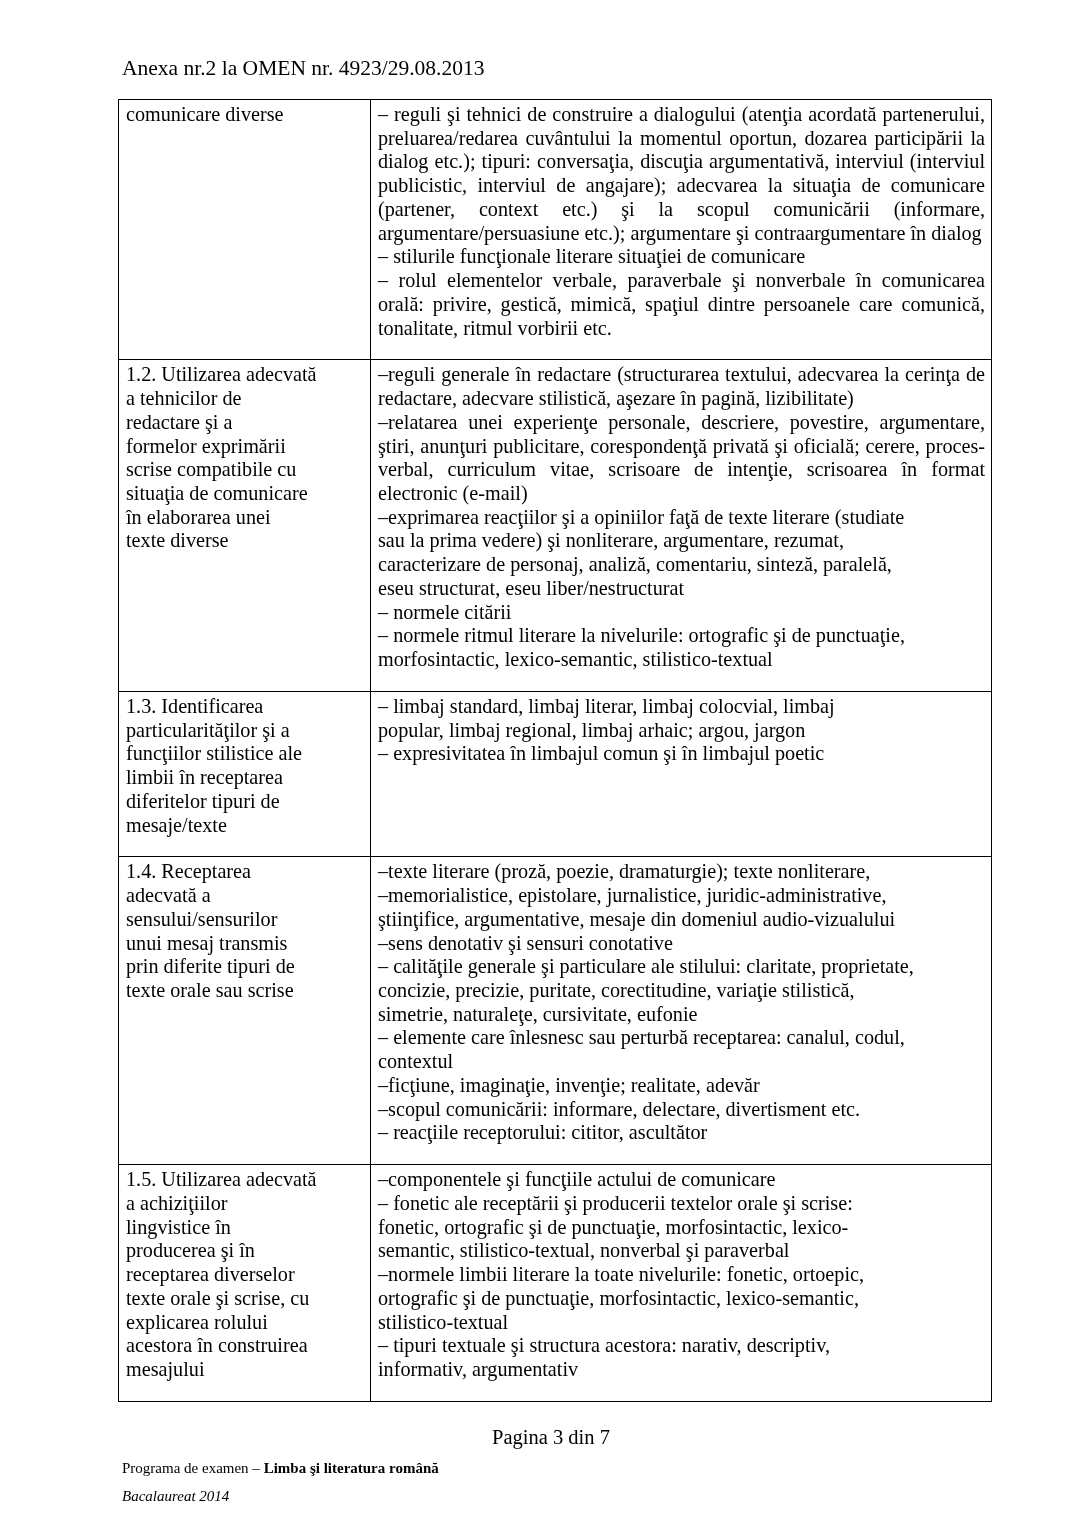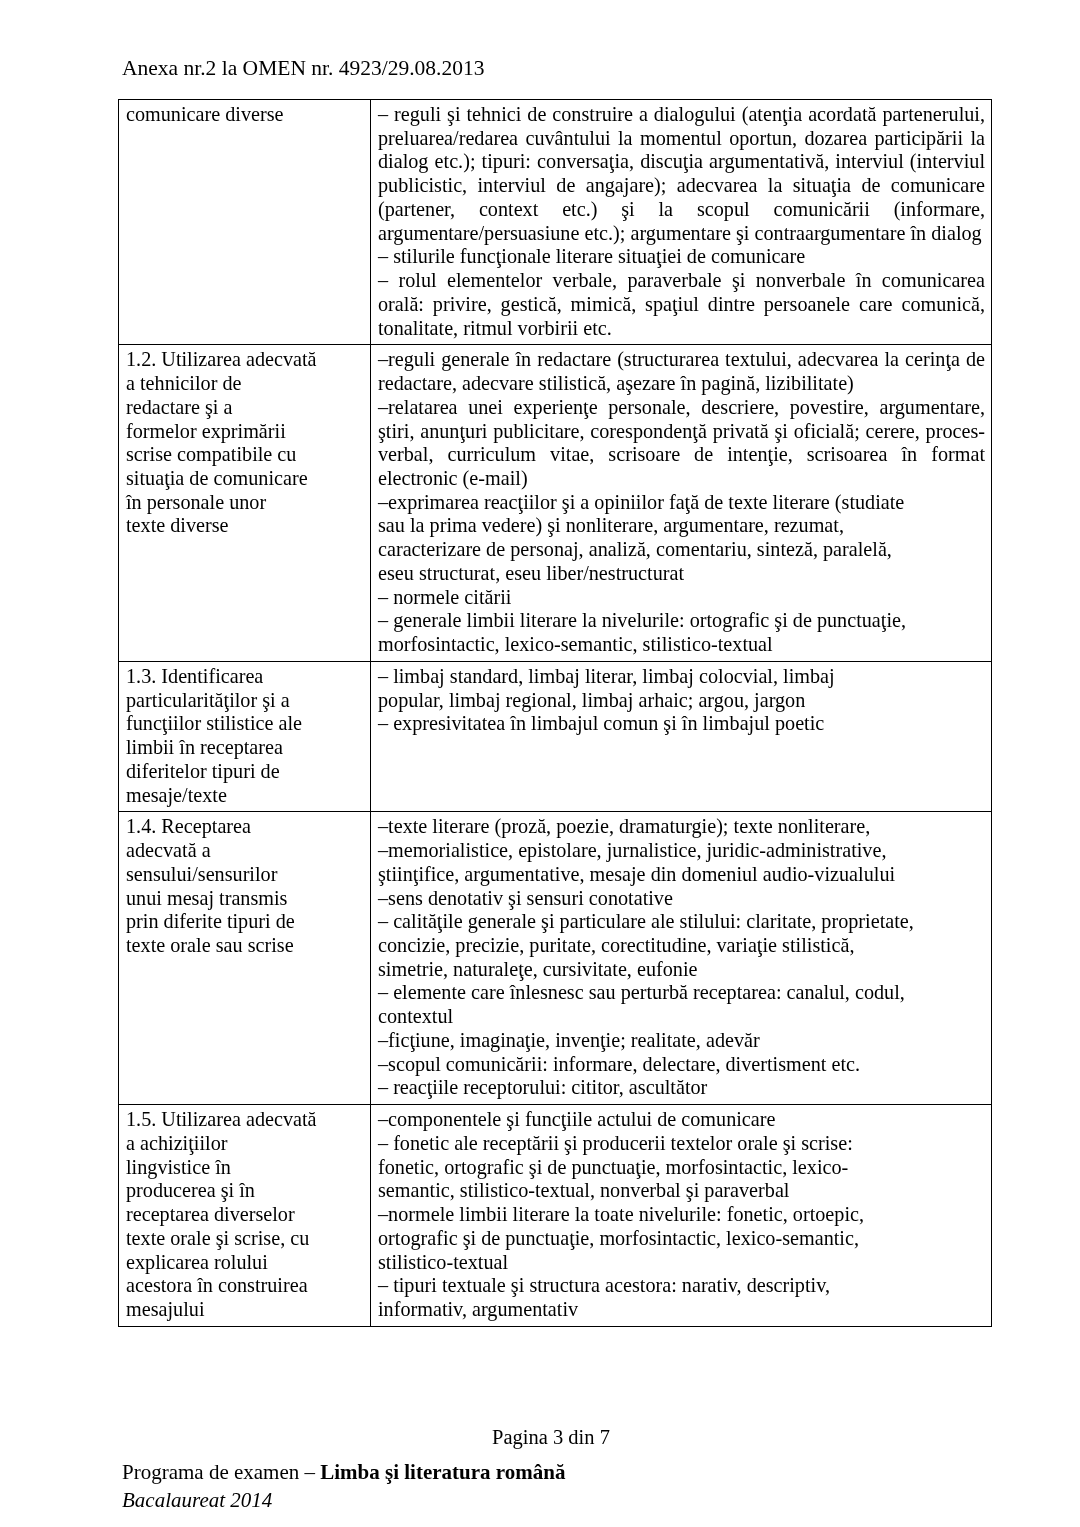--- a/index.html
+++ b/index.html
@@ -34,21 +34,21 @@
     position: absolute;
     left: 118px;
     top: 99px;
     width: 845px;
     border-collapse: collapse;
     table-layout: fixed;
   }
   table.main-table td {
     border: 1.6px solid #000000;
     vertical-align: top;
-    padding: 3px 6px 4px 7px;
+    padding: 3px 6px 19px 7px;
     font-size: 20.2px;
     line-height: 1.175;
   }
   td.col-left {
     width: 238px;
   }
   td.col-right {
     width: 607px;
     margin-top: 33px;
   }
@@ -70,21 +70,21 @@
   }
   .footer-page {
     text-align: center;
     font-size: 20.5px;
     line-height: 1.25;
     padding-left: 22px;
   }
   .footer-line {
     position: absolute;
     left: 122px;
-    font-size: 21px;
+    font-size: 15px;
     line-height: 1.25;
     white-space: nowrap;
   }
   .footer-l1 { top: 34px; }
   .footer-l2 { top: 62px; font-style: italic; }
   .bold { font-weight: bold; }
   .nb { white-space: nowrap; }
 </style>
 </head>
 <body>
@@ -113,34 +113,34 @@
 
       <tr>
         <td class="col-left">
           <div class="cell-lines">
             <div class="ln">1.2. Utilizarea adecvată</div>
             <div class="ln">a tehnicilor  de</div>
             <div class="ln">redactare  şi  a</div>
             <div class="ln">formelor exprimării</div>
             <div class="ln">scrise compatibile cu</div>
             <div class="ln">situaţia de comunicare</div>
-            <div class="ln">în  personale  unor</div>
+            <div class="ln">în  elaborarea  unei</div>
             <div class="ln">texte diverse</div>
           </div>
         </td>
         <td class="col-right">
           <div class="cell-lines">
             <div class="just">–reguli generale în redactare (structurarea textului, adecvarea la cerinţa de redactare, adecvare stilistică, aşezare în pagină, lizibilitate)</div>
             <div class="just">–relatarea unei experienţe personale, descriere, povestire, argumentare, ştiri, anunţuri publicitare, corespondenţă privată şi oficială; cerere, proces-verbal, curriculum vitae, scrisoare de intenţie, scrisoarea în format electronic (e-mail)</div>
             <div class="ln">–exprimarea reacţiilor şi a opiniilor faţă de texte literare (studiate</div>
             <div class="ln">sau la prima vedere) şi nonliterare, argumentare, rezumat,</div>
             <div class="ln">caracterizare de personaj, analiză, comentariu, sinteză, paralelă,</div>
             <div class="ln">eseu structurat, eseu liber/nestructurat</div>
             <div class="ln">–  normele citării</div>
-            <div class="ln">– generale limbii literare la nivelurile: ortografic şi de punctuaţie,</div>
+            <div class="ln">– normele ritmul literare la nivelurile: ortografic şi de punctuaţie,</div>
             <div class="ln">morfosintactic, lexico-semantic, stilistico-textual</div>
           </div>
         </td>
       </tr>
 
       <tr>
         <td class="col-left">
           <div class="cell-lines">
             <div class="ln">1.3. Identificarea</div>
             <div class="ln">particularităţilor şi a</div>

